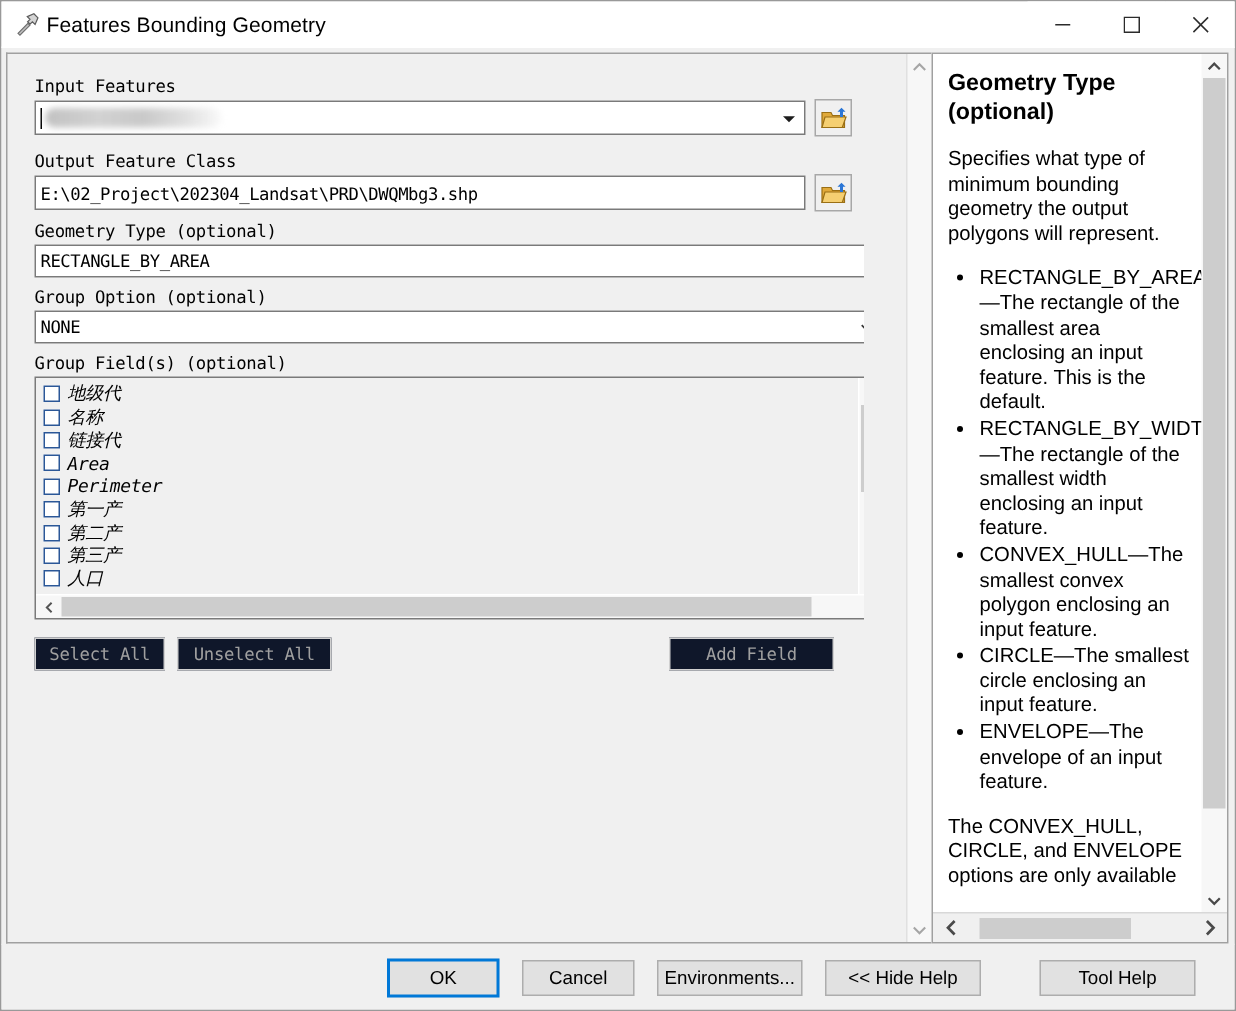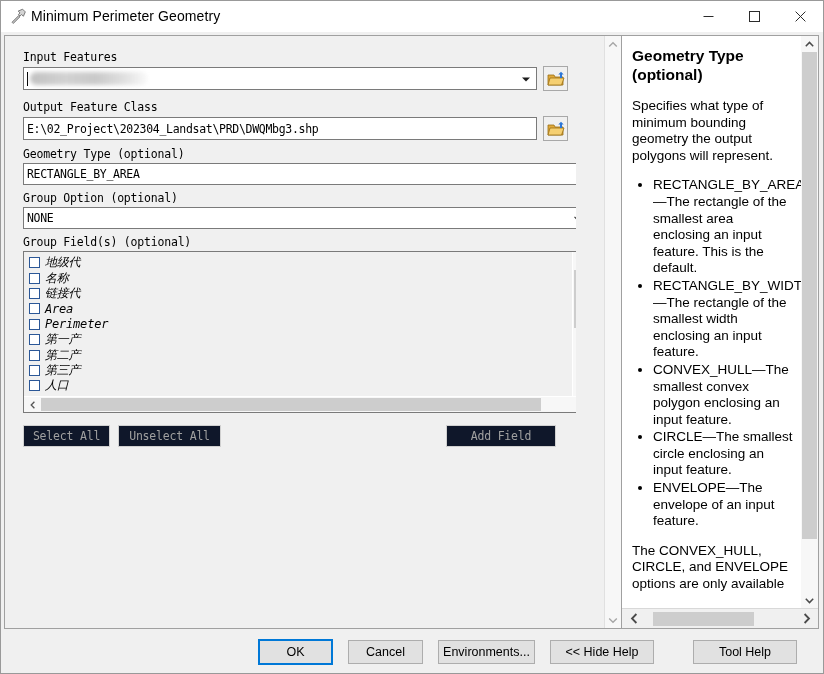--- a/index.html
+++ b/index.html
@@ -317,21 +317,21 @@
 
   <div class="titlebar">
     <div class="title-icon">
       <svg width="17" height="17" viewBox="0 0 17 17">
         <g>
           <path d="M2 14.2 L8.6 7.6 L9.9 8.9 L3.3 15.5 Z" fill="#bdbdbd" stroke="#6e6e6e" stroke-width="0.8"></path>
           <path d="M8.2 3.1 L12.6 1.2 L15.3 3.9 L13.4 8.3 L11.6 6.5 L10 8.1 L8.4 6.5 L10 4.9 Z" fill="#d4d4d4" stroke="#5c5c5c" stroke-width="0.8"></path>
         </g>
       </svg>
     </div>
-    <div class="title-text">Minimum Perimeter Geometry</div>
+    <div class="title-text">Features Bounding Geometry</div>
     <div class="title-spacer"></div>
     <div class="win-btns">
       <div class="win-btn">
         <svg width="11" height="11" viewBox="0 0 11 11">
             <line x1="0.5" y1="5.5" x2="10.5" y2="5.5" stroke="#2b2b2b" stroke-width="1"></line>
           </svg>
       </div>
       <div class="win-btn">
         <svg width="11" height="11" viewBox="0 0 11 11">
             <rect x="0.5" y="0.5" width="10" height="10" fill="none" stroke="#2b2b2b" stroke-width="1"></rect>

